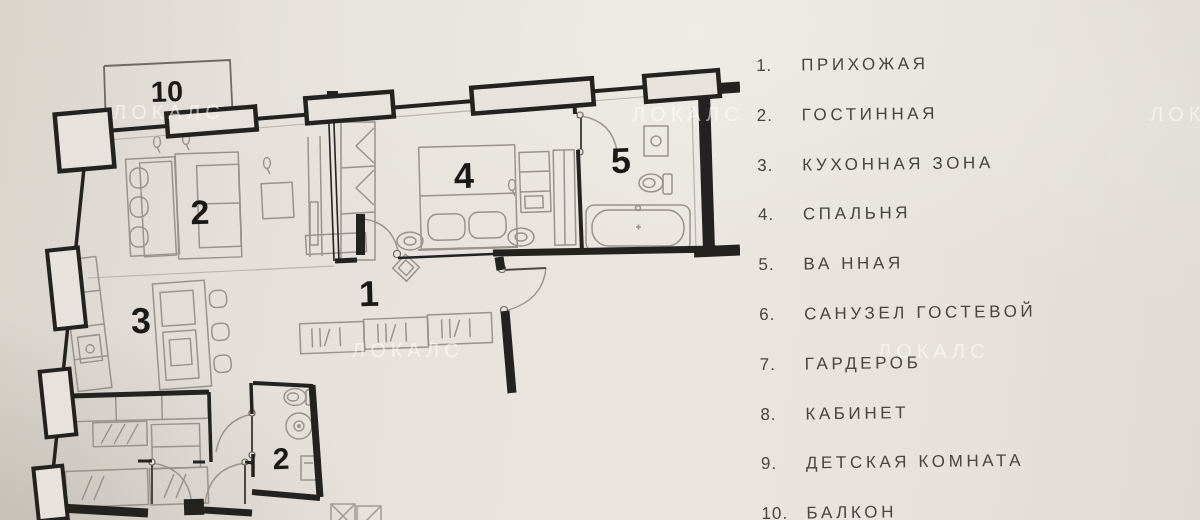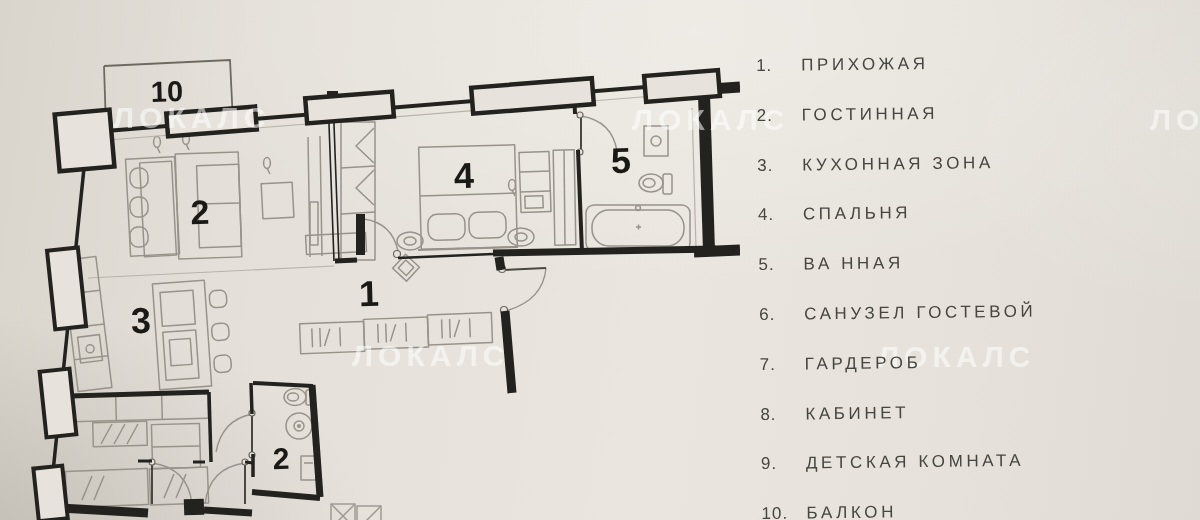--- a/index.html
+++ b/index.html
@@ -11,21 +11,21 @@
   .photo{
     position:absolute;inset:0;
     background:
       radial-gradient(900px 420px at 58% 6%, rgba(255,255,255,.22), rgba(255,255,255,0) 62%),
       radial-gradient(620px 380px at 0% 104%, rgba(96,89,78,.20), rgba(96,89,78,0) 60%),
       radial-gradient(520px 320px at 101% 28%, rgba(255,255,255,.10), rgba(255,255,255,0) 55%),
       linear-gradient(97deg,#d9d5cd 0%,#e4e0d9 20%,#eae6df 55%,#e6e2db 80%,#dfdbd4 100%);
   }
   svg.plan{position:absolute;left:0;top:0;}
   .wm{
-    position:absolute;font-weight:bold;font-size:30px;letter-spacing:5px;
+    position:absolute;font-weight:normal;font-size:20px;letter-spacing:5px;
     color:rgba(255,255,255,.55);white-space:nowrap;user-select:none;
   }
   .room-label{
     position:absolute;font-weight:700;color:var(--label,#1b1916);
     transform:translate(-50%,-50%) rotate(-1.5deg);line-height:1;white-space:nowrap;
   }
   .legend{position:absolute;inset:0;transform:rotate(-0.7deg);transform-origin:760px 60px;}
   .legend-row{position:absolute;left:756px;display:flex;align-items:flex-start;color:var(--legend,#474540);font-size:17px;line-height:24px;}
   .legend-num{width:45px;letter-spacing:1px;flex:none;}
   .legend-label{letter-spacing:3.6px;white-space:nowrap;}

